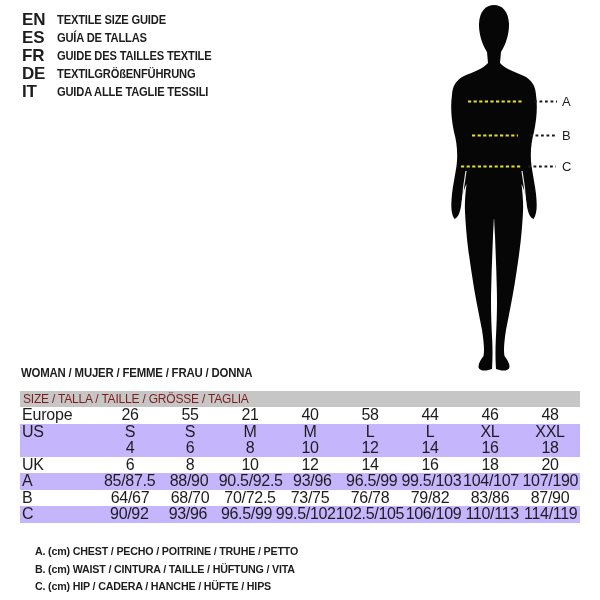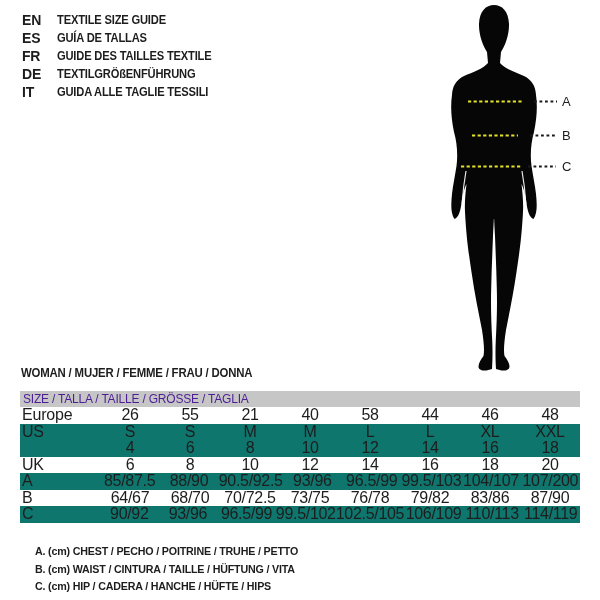--- a/index.html
+++ b/index.html
@@ -3,31 +3,31 @@
 <meta charset="utf-8">
 <style>
   html,body{margin:0;padding:0;background:#ffffff;}
   .canvas{
     position:relative;width:600px;height:600px;background:#ffffff;overflow:hidden;
     font-family:"Liberation Sans","DejaVu Sans",sans-serif;color:#1d1d1d;
   }
   
   .lang-list{position:absolute;left:22px;top:11px;}
   .lang-row{display:flex;height:18px;line-height:18px;}
-  .lang-code{width:35px;font-size:14px;font-weight:700;letter-spacing:-.2px;}
+  .lang-code{width:35px;font-size:17px;font-weight:700;letter-spacing:-.2px;}
   .lang-label{font-size:12px;font-weight:700;letter-spacing:-.2px;transform:scaleX(.93);transform-origin:0 50%;white-space:nowrap;}
   
   .figure{position:absolute;left:430px;top:0;width:170px;height:385px;}
   
   .gender-title{position:absolute;left:21px;top:366px;font-size:12px;font-weight:700;letter-spacing:-.2px;transform:scaleX(.95);transform-origin:0 0;white-space:nowrap;}
   
   .size-table{position:absolute;left:20px;top:391px;width:560px;}
-  .t-header{height:16px;line-height:16px;background:#c6c6c6;font-size:12px;color:#4c1d95;padding-left:3px;letter-spacing:-.2px;transform-origin:0 50%;}
+  .t-header{height:16px;line-height:16px;background:#c6c6c6;font-size:12px;color:#7f1d1d;padding-left:3px;letter-spacing:-.2px;transform-origin:0 50%;}
   .t-row{display:flex;height:16.5px;line-height:16.5px;font-size:16px;}
-  .t-row.shaded{background:#0f766e;}
+  .t-row.shaded{background:#c4b5fd;}
   .t-label{flex:0 0 78px;padding-left:2px;letter-spacing:-.2px;}
   .t-cell{flex:1 1 0;text-align:center;letter-spacing:-.3px;white-space:nowrap;}
   
   .legend{position:absolute;left:35px;top:543px;}
   .legend-line{height:17.5px;line-height:17.5px;font-size:11.5px;font-weight:700;letter-spacing:-.2px;transform:scaleX(.93);transform-origin:0 50%;white-space:nowrap;}
 </style>
 </head>
 <body>
 
 <div class="canvas">
@@ -156,21 +156,21 @@
         </div>
         <div class="t-row shaded">
           <span class="t-label">A</span>
           <span class="t-cell">85/87.5</span>
           <span class="t-cell">88/90</span>
           <span class="t-cell">90.5/92.5</span>
           <span class="t-cell">93/96</span>
           <span class="t-cell">96.5/99</span>
           <span class="t-cell">99.5/103</span>
           <span class="t-cell">104/107</span>
-          <span class="t-cell">107/200</span>
+          <span class="t-cell">107/190</span>
         </div>
         <div class="t-row">
           <span class="t-label">B</span>
           <span class="t-cell">64/67</span>
           <span class="t-cell">68/70</span>
           <span class="t-cell">70/72.5</span>
           <span class="t-cell">73/75</span>
           <span class="t-cell">76/78</span>
           <span class="t-cell">79/82</span>
           <span class="t-cell">83/86</span>

